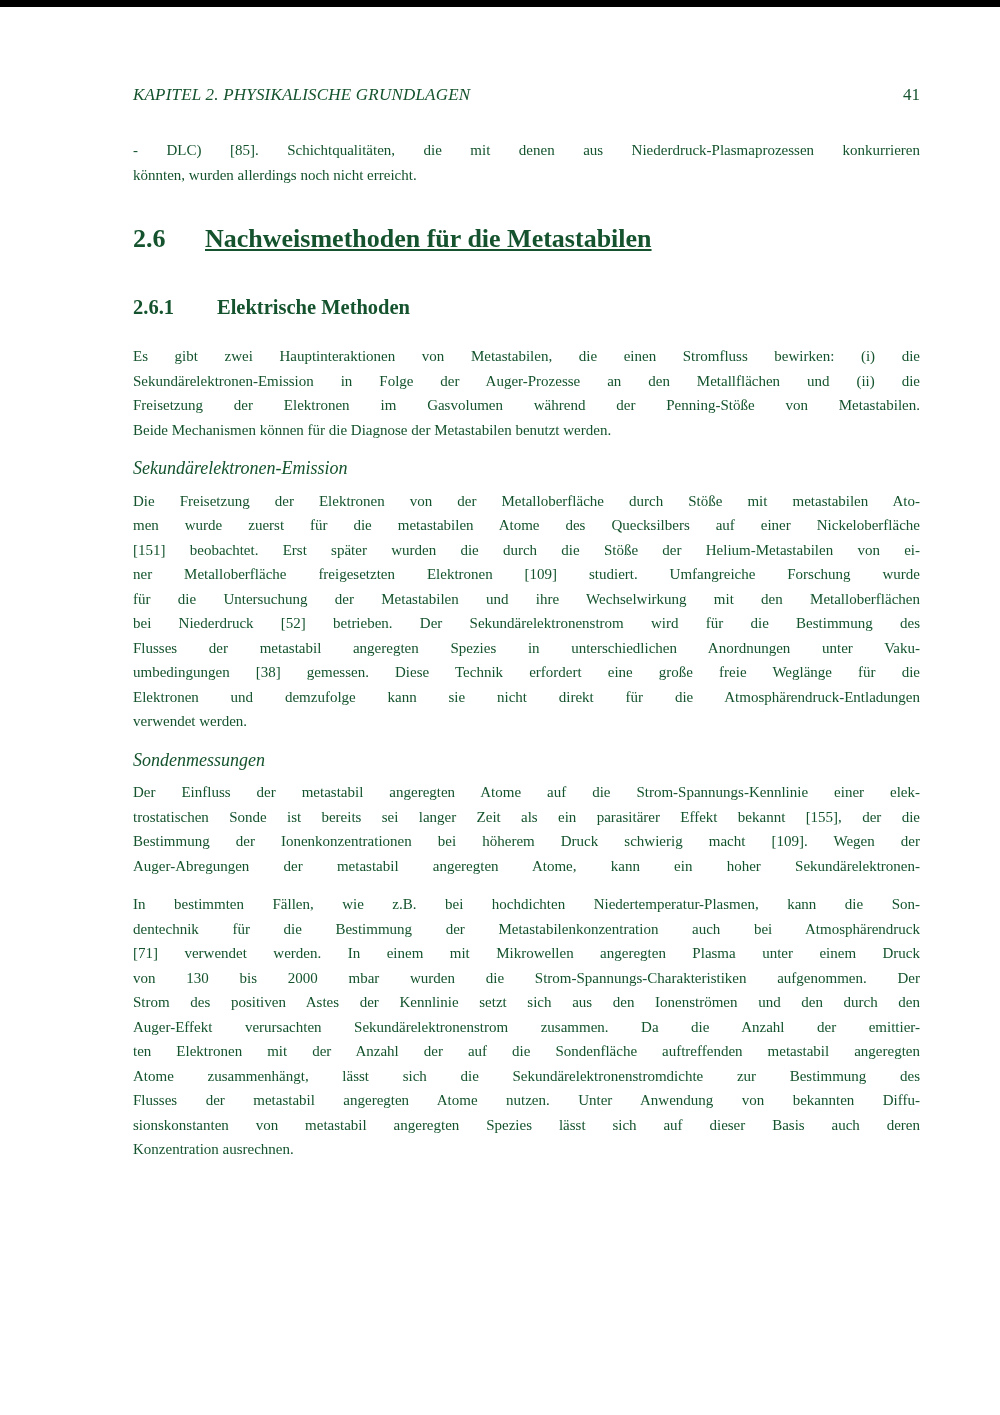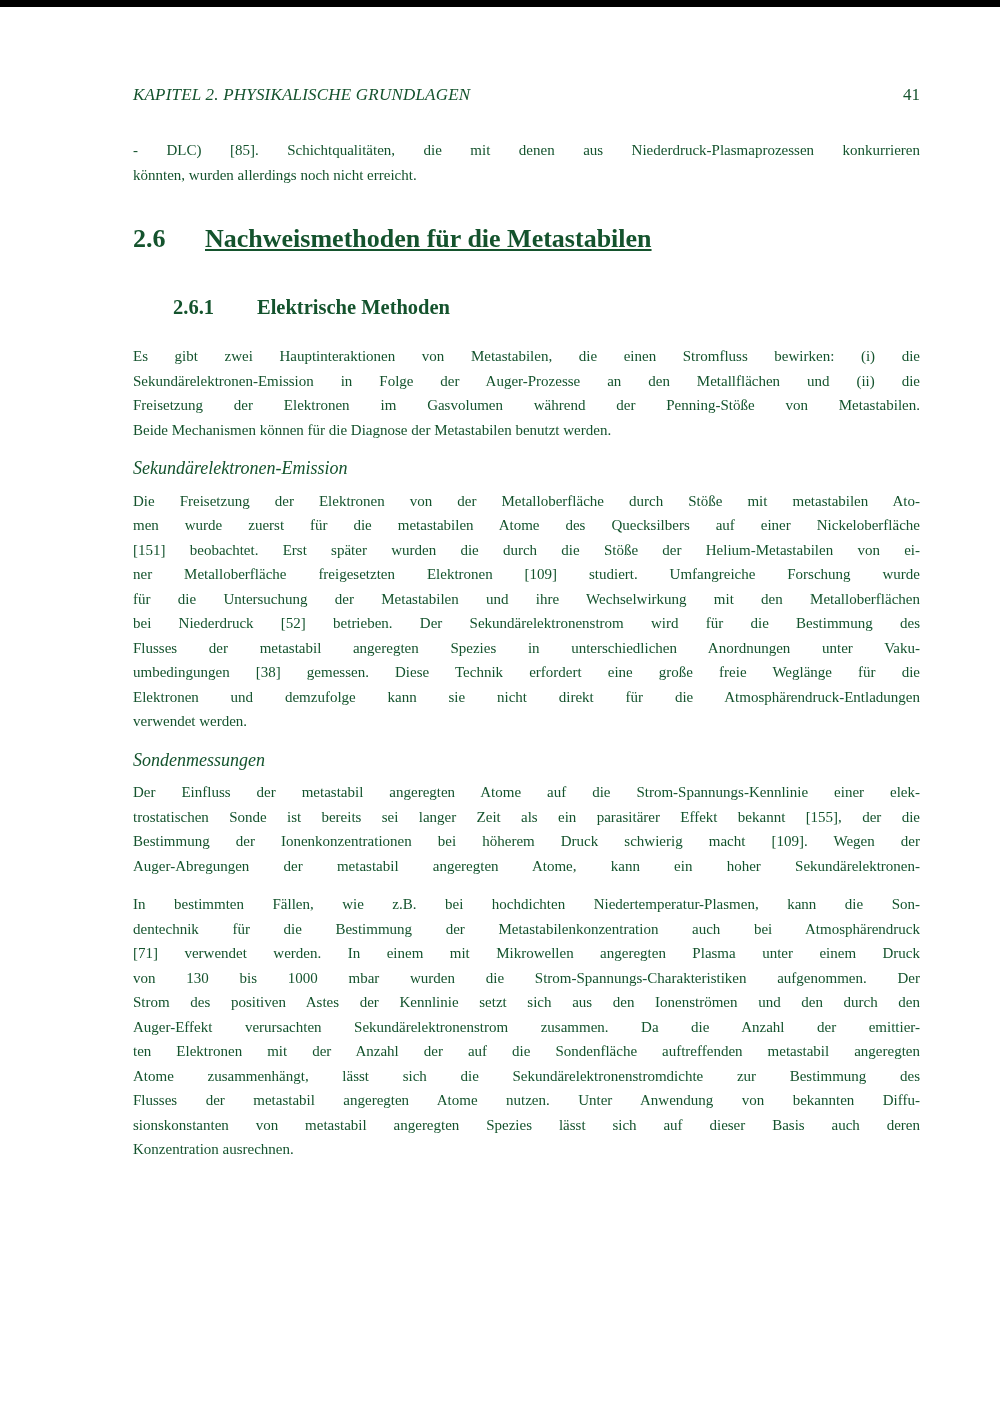--- a/index.html
+++ b/index.html
@@ -50,21 +50,21 @@
   }
   .sec-num { display: inline-block; min-width: 72px; }
 
   .subsection-heading {
     margin: 40px 0 24px 0;
     font-size: 20.5px;
     font-weight: bold;
     line-height: 25px;
     white-space: nowrap;
   }
-  .subsec-num { display: inline-block; min-width: 84px; margin-left: 40px; }
+  .subsec-num { display: inline-block; min-width: 84px; }
 
   .run-heading {
     font-size: 18px;
     font-style: italic;
     line-height: 24.5px;
     margin: 4px 0 8px 0;
   }
 </style>
 </head>
 <body>
@@ -120,21 +120,21 @@
         <div class="line">Der Einfluss der metastabil angeregten Atome auf die Strom-Spannungs-Kennlinie einer elek-</div>
         <div class="line">trostatischen Sonde ist bereits sei langer Zeit als ein parasitärer Effekt bekannt [155], der die</div>
         <div class="line">Bestimmung der Ionenkonzentrationen bei höherem Druck schwierig macht [109]. Wegen der</div>
         <div class="line">Auger-Abregungen der metastabil angeregten Atome, kann ein hoher Sekundärelektronen-</div>
       </div>
 
     <div class="para">
         <div class="line">In bestimmten Fällen, wie z.B. bei hochdichten Niedertemperatur-Plasmen, kann die Son-</div>
         <div class="line">dentechnik für die Bestimmung der Metastabilenkonzentration auch bei Atmosphärendruck</div>
         <div class="line">[71] verwendet werden. In einem mit Mikrowellen angeregten Plasma unter einem Druck</div>
-        <div class="line">von 130 bis 1000 mbar wurden die Strom-Spannungs-Charakteristiken aufgenommen. Der</div>
+        <div class="line">von 130 bis 2000 mbar wurden die Strom-Spannungs-Charakteristiken aufgenommen. Der</div>
         <div class="line">Strom des positiven Astes der Kennlinie setzt sich aus den Ionenströmen und den durch den</div>
         <div class="line">Auger-Effekt verursachten Sekundärelektronenstrom zusammen. Da die Anzahl der emittier-</div>
         <div class="line">ten Elektronen mit der Anzahl der auf die Sondenfläche auftreffenden metastabil angeregten</div>
         <div class="line">Atome zusammenhängt, lässt sich die Sekundärelektronenstromdichte zur Bestimmung des</div>
         <div class="line">Flusses der metastabil angeregten Atome nutzen. Unter Anwendung von bekannten Diffu-</div>
         <div class="line">sionskonstanten von metastabil angeregten Spezies lässt sich auf dieser Basis auch deren</div>
         <div class="line line-last">Konzentration ausrechnen.</div>
       </div>
 
   </div>

